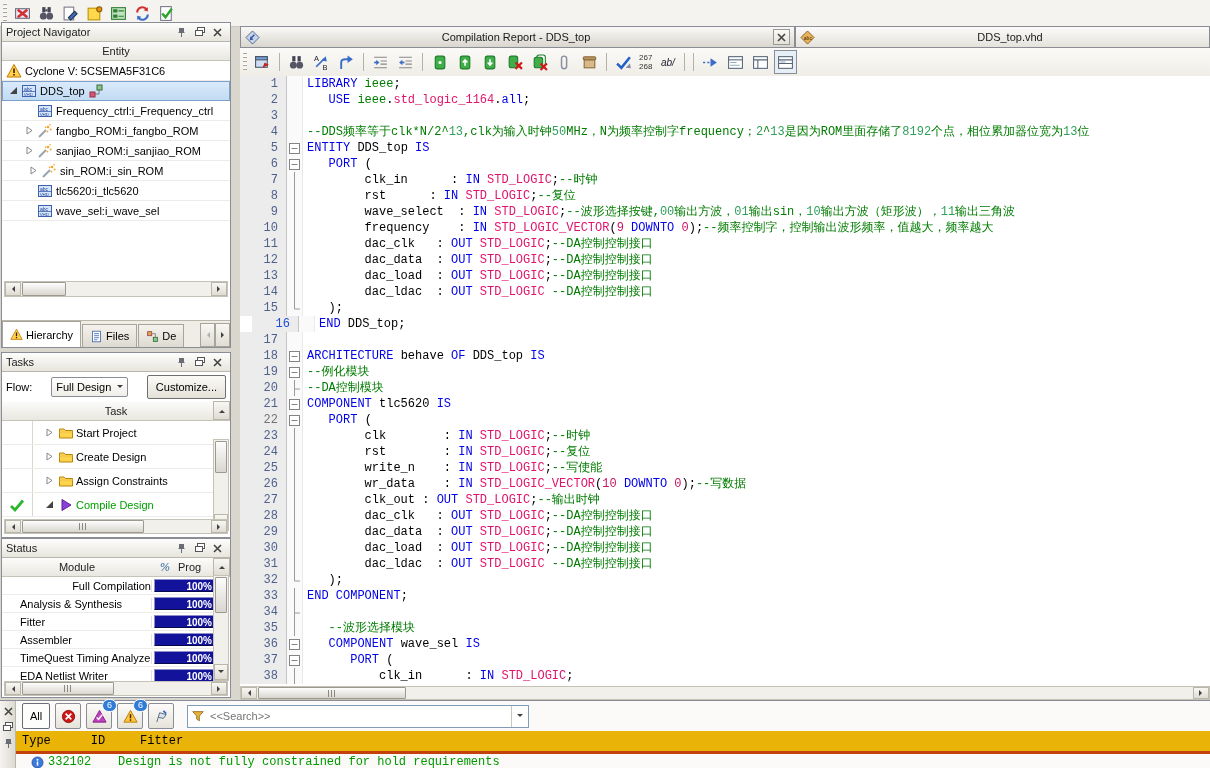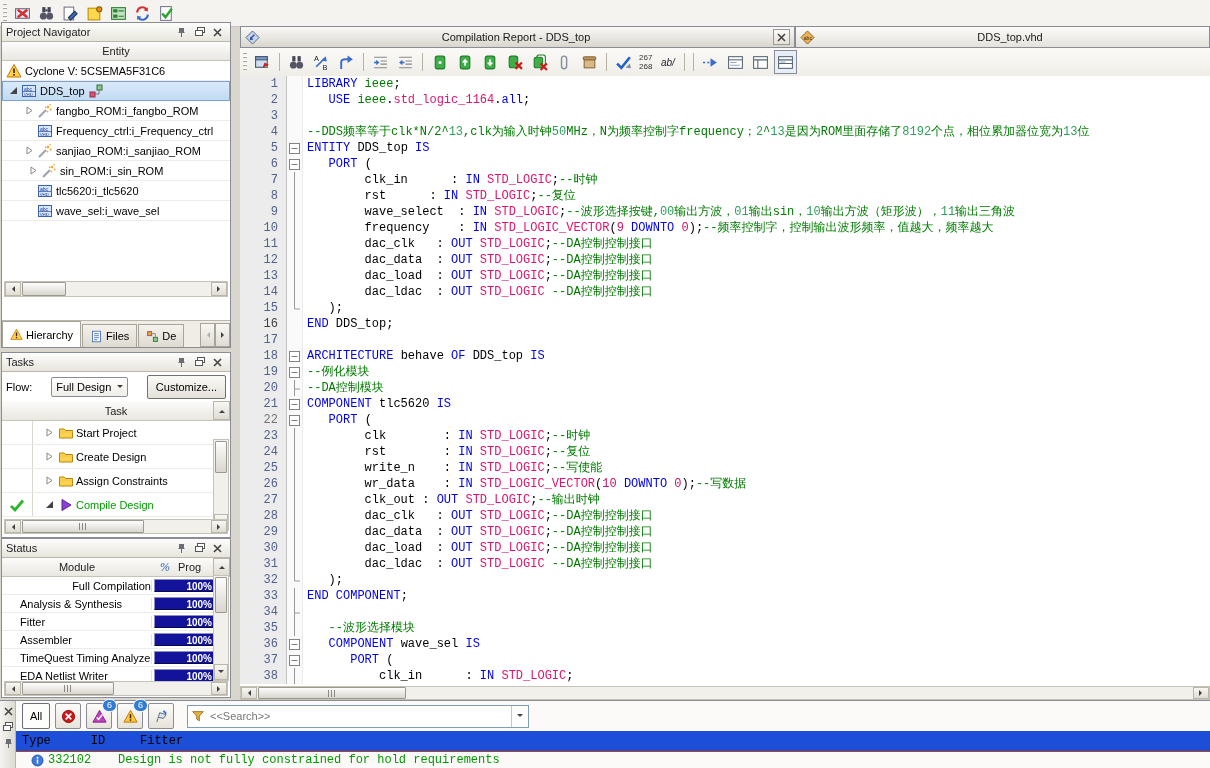--- a/index.html
+++ b/index.html
@@ -57,21 +57,21 @@
         font-family:"Liberation Mono","DejaVu Sans Mono",monospace;font-size:12px;line-height:16px;}
   .cl{height:16px;display:flex;white-space:pre}
   .ln{width:38px;text-align:right;padding-right:8px;background:#ECECEC;border-right:1px solid #C4C4C4;flex:none}
   .fold{width:15px;flex:none;display:flex;justify-content:center;background:#FAFAFA;border-right:1px solid #EAEAEA}
   .ct{padding-left:4px}
   
   #bottom{left:0;top:700px;width:1210px;height:68px;background:#FBFAF8;border-top:1px solid #8A8D96;}
   #msgstrip{left:0;top:701px;width:16px;height:67px;background:linear-gradient(90deg,#F5F4F0,#DDDAD2);border-right:1px solid #B9B6AB;display:flex;flex-direction:column;align-items:center;padding-top:2px;box-sizing:border-box}
   .fbtn{width:24px;height:24px;border:1px solid #8a8d96;border-radius:2px;background:linear-gradient(#FCFBF9,#E6E3DA);display:flex;align-items:center;justify-content:center;position:relative;margin-right:3px}
   .fbtn .badge{position:absolute;top:-5px;right:-6px;min-width:11px;height:11px;border-radius:7px;background:#2F7BD6;border:1px solid #fff;color:#fff;font-size:9px;line-height:11px;text-align:center;padding:0 1px}
-  #msghead{display:flex;height:20px;align-items:center;border-bottom:1px solid #c2410c;background:#1d4ed8;
+  #msghead{display:flex;height:20px;align-items:center;border-bottom:3px solid #c2410c;background:#eab308;
            font-family:"Liberation Mono","DejaVu Sans Mono",monospace;font-size:12px;}
   .msgrow{display:flex;align-items:center;height:16px;font-family:"Liberation Mono","DejaVu Sans Mono",monospace;font-size:12px;color:#009A00}
   .mc-type{width:44px;display:flex;justify-content:flex-end}
   .mc-id{width:56px;text-align:left;padding-left:4px}
 </style>
 </head>
 <body>
 
 <div id="topbar" class="abs">
   <div class="grip"></div>
@@ -192,48 +192,48 @@
         <span style="margin-left: 3px;">DDS_top</span>
         <span style="margin-left: 4px;">
           <svg width="14" height="14" viewBox="0 0 14 14">
             <path d="M4 10 H10 V5" fill="none" stroke="#777"></path>
             <rect x="1" y="8" width="5" height="5" fill="#E05070" stroke="#903048"></rect>
             <rect x="8" y="1" width="5" height="5" fill="#8BC88B" stroke="#3A6A3A"></rect>
           </svg>
         </span>
       </div>
       <div class="trow" style="padding-left: 20px;">
+        <span class="exp"></span>
+        <span class="ti">
+          <svg width="16" height="16" viewBox="0 0 16 16">
+            <rect x="1.5" y="2.5" width="13" height="11" fill="#D6E6FA" stroke="#3A62B0"></rect>
+            <path d="M1.5 8.5 H14.5" stroke="#3A62B0" stroke-width="0.8"></path>
+            <text x="3" y="7.5" font-size="5" font-family="sans-serif" fill="#203A90">abc</text>
+            <text x="2.7" y="13" font-size="4.4" font-family="sans-serif" fill="#203A90">VHD</text>
+          </svg>
+        </span>
+        <span style="margin-left: 3px;">Frequency_ctrl:i_Frequency_ctrl</span>
+      </div>
+      <div class="trow" style="padding-left: 20px;">
         <span class="exp">
           <svg width="9" height="9">
             <path d="M2 1 L7 4.5 L2 8 Z" fill="none" stroke="#888"></path>
           </svg>
         </span>
         <span class="ti">
           <svg width="16" height="16" viewBox="0 0 16 16">
             <path d="M2 14 L9 7" stroke="#9AA4B0" stroke-width="2"></path>
             <circle cx="11" cy="4" r="1.3" fill="#F4A427"></circle>
             <circle cx="13.6" cy="6.6" r="1" fill="#F4A427"></circle>
             <circle cx="10.4" cy="8.6" r="0.9" fill="#F4A427"></circle>
             <circle cx="13" cy="1.8" r="0.8" fill="#F4A427"></circle>
             <circle cx="8.6" cy="4.4" r="0.8" fill="#F4A427"></circle>
           </svg>
         </span>
         <span style="margin-left: 3px;">fangbo_ROM:i_fangbo_ROM</span>
-      </div>
-      <div class="trow" style="padding-left: 20px;">
-        <span class="exp"></span>
-        <span class="ti">
-          <svg width="16" height="16" viewBox="0 0 16 16">
-            <rect x="1.5" y="2.5" width="13" height="11" fill="#D6E6FA" stroke="#3A62B0"></rect>
-            <path d="M1.5 8.5 H14.5" stroke="#3A62B0" stroke-width="0.8"></path>
-            <text x="3" y="7.5" font-size="5" font-family="sans-serif" fill="#203A90">abc</text>
-            <text x="2.7" y="13" font-size="4.4" font-family="sans-serif" fill="#203A90">VHD</text>
-          </svg>
-        </span>
-        <span style="margin-left: 3px;">Frequency_ctrl:i_Frequency_ctrl</span>
       </div>
       <div class="trow" style="padding-left: 20px;">
         <span class="exp">
           <svg width="9" height="9">
             <path d="M2 1 L7 4.5 L2 8 Z" fill="none" stroke="#888"></path>
           </svg>
         </span>
         <span class="ti">
           <svg width="16" height="16" viewBox="0 0 16 16">
             <path d="M2 14 L9 7" stroke="#9AA4B0" stroke-width="2"></path>
@@ -780,21 +780,21 @@
         </svg></span><span class="ct"><span style="color: rgb(0, 0, 0);">        dac_data  : </span><span style="color: rgb(0, 0, 232);">OUT </span><span style="color: rgb(224, 19, 107);">STD_LOGIC</span><span style="color: rgb(0, 0, 0);">;</span><span style="color: rgb(0, 124, 0);">--DA控制控制接口</span></span></div>
     <div class="cl"><span class="ln" style="color: rgb(80, 97, 140);">13</span><span class="fold"><svg width="11" height="16">
           <line x1="5.5" y1="0" x2="5.5" y2="16" stroke="#9a9a9a"></line>
         </svg></span><span class="ct"><span style="color: rgb(0, 0, 0);">        dac_load  : </span><span style="color: rgb(0, 0, 232);">OUT </span><span style="color: rgb(224, 19, 107);">STD_LOGIC</span><span style="color: rgb(0, 0, 0);">;</span><span style="color: rgb(0, 124, 0);">--DA控制控制接口</span></span></div>
     <div class="cl"><span class="ln" style="color: rgb(80, 97, 140);">14</span><span class="fold"><svg width="11" height="16">
           <line x1="5.5" y1="0" x2="5.5" y2="16" stroke="#9a9a9a"></line>
         </svg></span><span class="ct"><span style="color: rgb(0, 0, 0);">        dac_ldac  : </span><span style="color: rgb(0, 0, 232);">OUT </span><span style="color: rgb(224, 19, 107);">STD_LOGIC</span><span style="color: rgb(0, 0, 0);"> </span><span style="color: rgb(0, 124, 0);">--DA控制控制接口</span></span></div>
     <div class="cl"><span class="ln" style="color: rgb(80, 97, 140);">15</span><span class="fold"><svg width="11" height="16">
           <path d="M5.5 0 V9 H11" fill="none" stroke="#9a9a9a"></path>
         </svg></span><span class="ct"><span style="color: rgb(0, 0, 0);">   );</span></span></div>
-    <div class="cl"><span class="ln" style="color: #404040;">16</span><span class="fold"></span><span class="ct"><span style="color: rgb(0, 0, 232);">END </span><span style="color: rgb(0, 0, 0);">DDS_top;</span></span></div>
+    <div class="cl"><span class="ln" style="color: #1d4ed8; margin-left: 12px;">16</span><span class="fold"></span><span class="ct"><span style="color: rgb(0, 0, 232);">END </span><span style="color: rgb(0, 0, 0);">DDS_top;</span></span></div>
     <div class="cl"><span class="ln" style="color: rgb(80, 97, 140);">17</span><span class="fold"></span><span class="ct"></span></div>
     <div class="cl"><span class="ln" style="color: rgb(80, 97, 140);">18</span><span class="fold"><svg width="11" height="16">
           <rect x="0.5" y="3.5" width="10" height="10" fill="#fff" stroke="#848484"></rect>
           <line x1="2.5" y1="8.5" x2="8.5" y2="8.5" stroke="#848484"></line>
         </svg></span><span class="ct"><span style="color: rgb(0, 0, 232);">ARCHITECTURE </span><span style="color: rgb(0, 0, 0);">behave </span><span style="color: rgb(0, 0, 232);">OF </span><span style="color: rgb(0, 0, 0);">DDS_top </span><span style="color: rgb(0, 0, 232);">IS</span></span></div>
     <div class="cl"><span class="ln" style="color: rgb(80, 97, 140);">19</span><span class="fold"><svg width="11" height="16">
           <rect x="0.5" y="3.5" width="10" height="10" fill="#fff" stroke="#848484"></rect>
           <line x1="2.5" y1="8.5" x2="8.5" y2="8.5" stroke="#848484"></line>
         </svg></span><span class="ct"><span style="color: rgb(0, 124, 0);">--例化模块</span></span></div>
     <div class="cl"><span class="ln" style="color: rgb(80, 97, 140);">20</span><span class="fold"><svg width="11" height="16">

